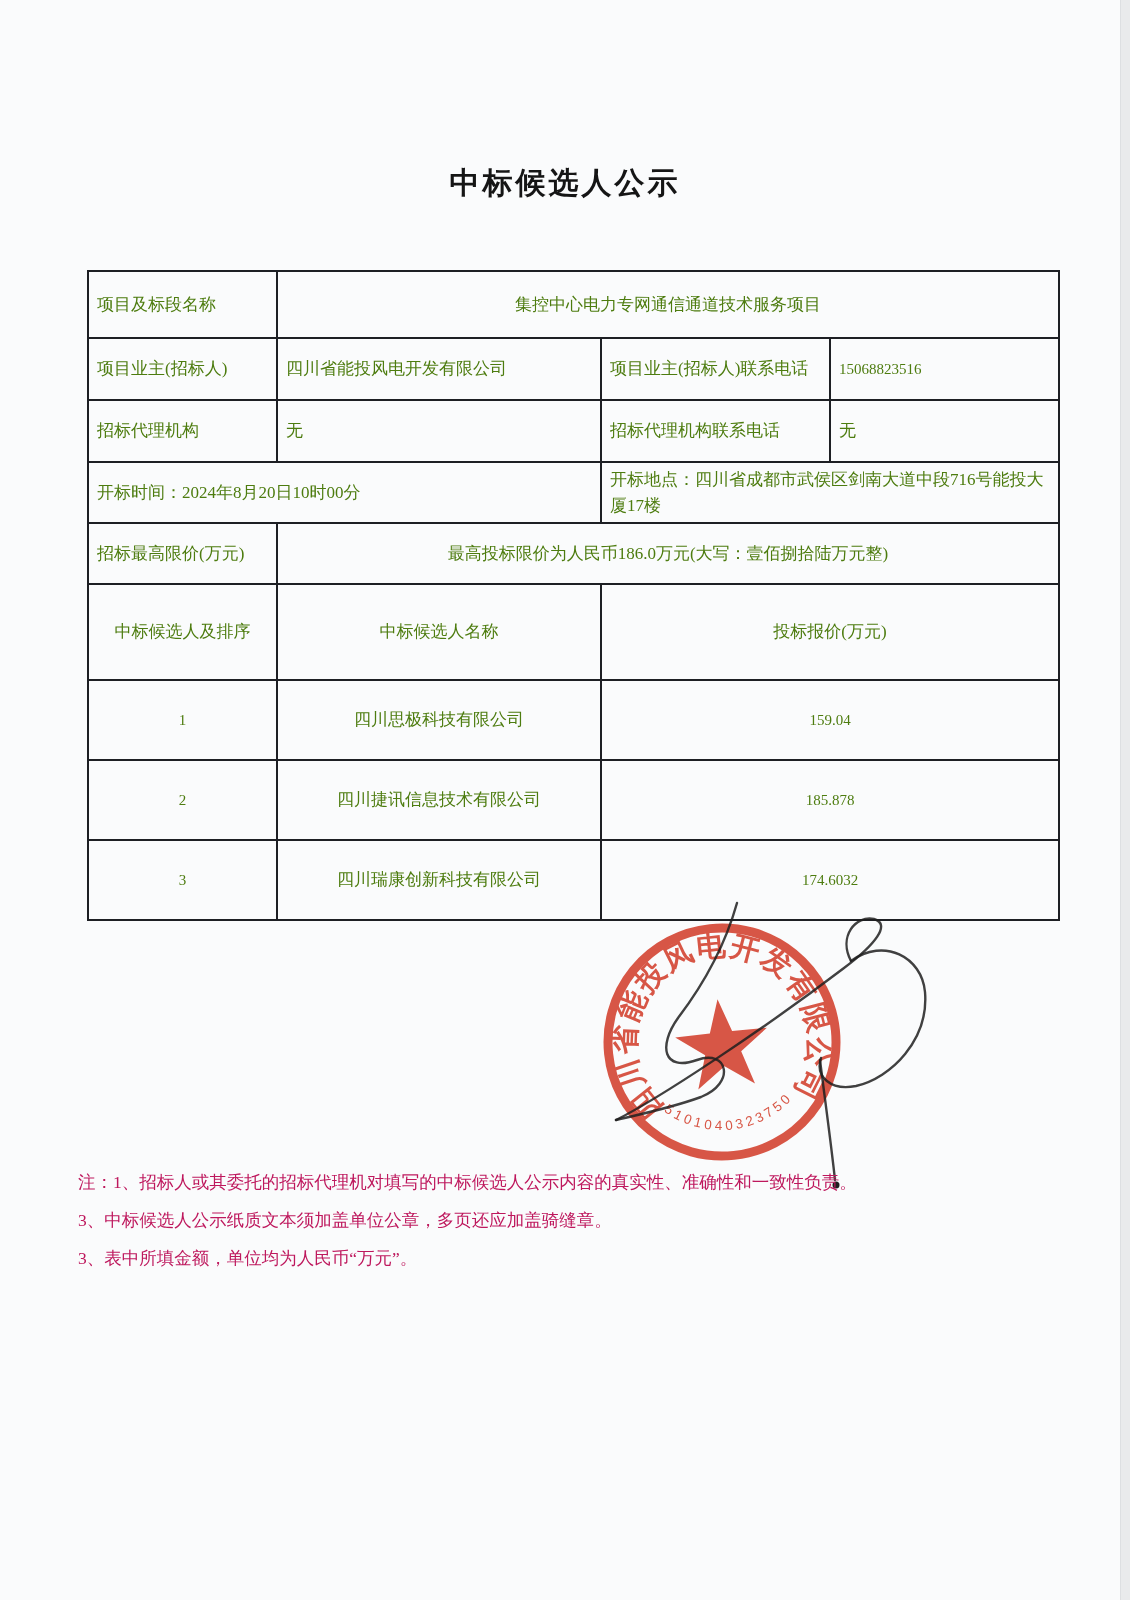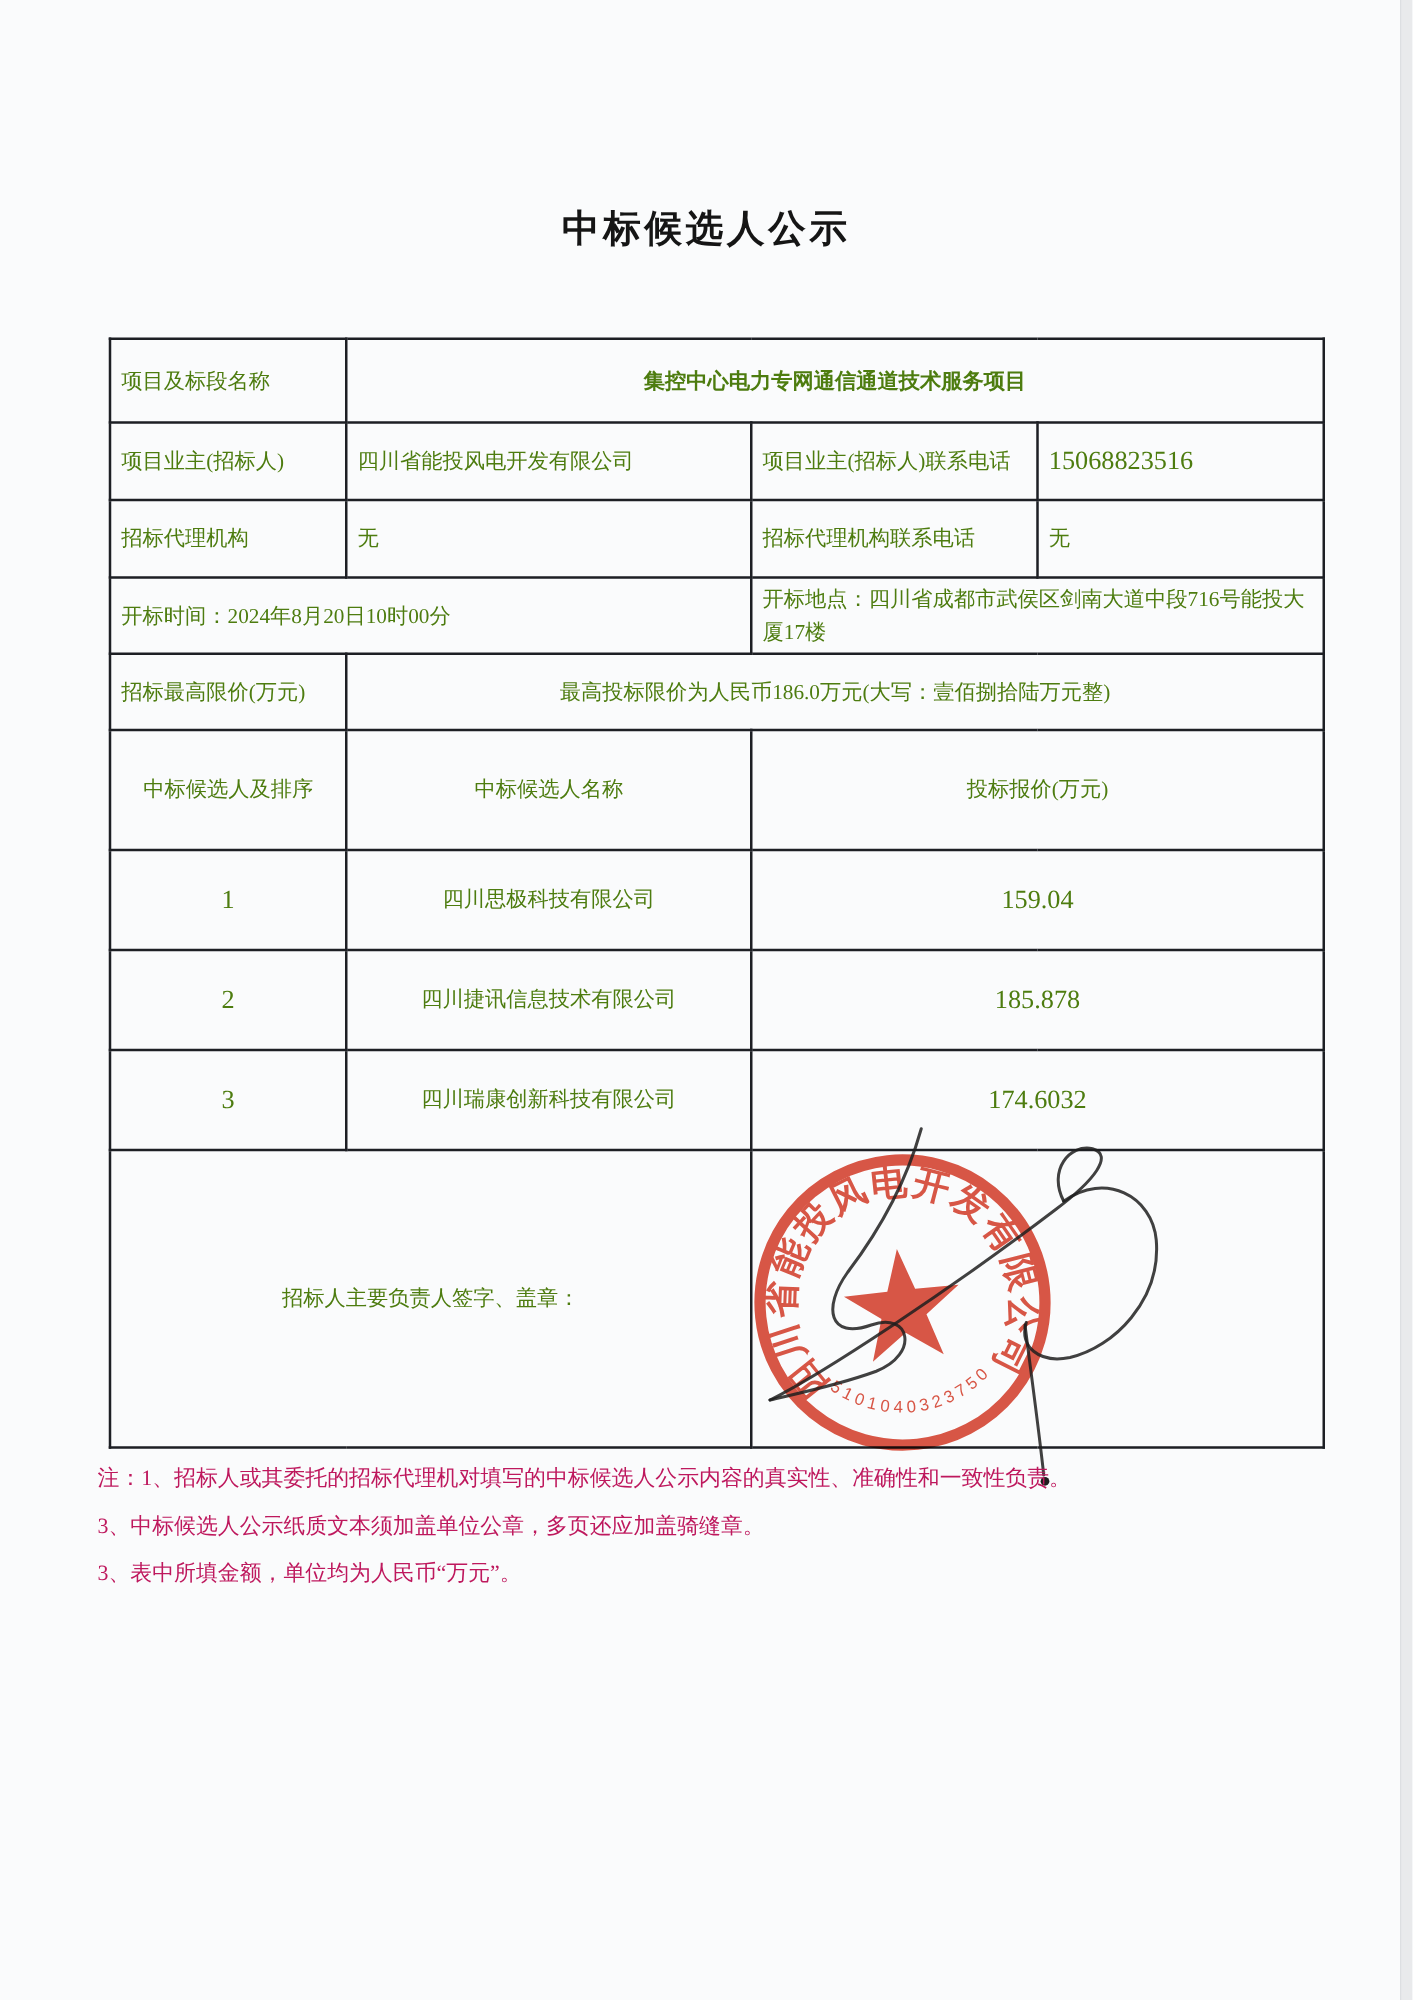--- a/index.html
+++ b/index.html
@@ -40,22 +40,22 @@
   col.c1{width:189px}col.c2{width:324px}col.c3{width:229px}col.c4{width:229px}
   tr.r1{height:67px}
   tr.r2{height:62px}
   tr.r3{height:62px}
   tr.r4{height:59px}
   tr.r5{height:61px}
   tr.r6{height:96px}
   tr.rc{height:80px}
   tr.r10{height:238px}
   td.center{text-align:center}
-  td.bold{font-weight:700}
-  td.num{font-size:21px;}
+  td.bold{font-weight:400}
+  td.num{font-size:15px;}
   td.place-cell{line-height:1.65;}
   td.seal-cell{position:relative;}
   .notes{
     position:absolute;left:78px;top:1172px;width:990px;
     font-size:17.5px;color:#be185d;
   }
   .notes p{margin:0 0 17px 0;line-height:1.2;}
   .seal-svg{
     position:absolute;left:597px;top:917px;width:250px;height:250px;
     opacity:.88;
@@ -132,24 +132,20 @@
       <td class="center">四川捷讯信息技术有限公司</td>
       <td colspan="2" class="center num">185.878</td>
     </tr>
 
     <tr class="rc">
       <td class="center num">3</td>
       <td class="center">四川瑞康创新科技有限公司</td>
       <td colspan="2" class="center num">174.6032</td>
     </tr>
 
-    <tr class="r10">
-      <td colspan="2" class="center">招标人主要负责人签字、盖章：</td>
-      <td colspan="2" class="seal-cell"></td>
-    </tr>
   </tbody>
     </table>
 
   <svg class="seal-svg" viewBox="0 0 250 250">
     <g transform="rotate(-6 125 125)">
       <circle cx="125" cy="125" r="114" fill="none" stroke="#d8402d" stroke-width="9"></circle>
       <path d="M125,82 L136.2,115.2 L171.1,115.6 L143.1,136.3 L153.5,169.7 L125,149.3 L96.5,169.7 L106.9,136.3 L78.9,115.6 L113.8,115.2 Z" fill="#d8402d"></path>
       <defs>
         <path id="sealTextArc" d="M 61.5 185 A 87 87 0 1 1 188.5 185"></path>
         <path id="sealNumArc" d="M 31 140 A 97 97 0 0 0 219 140"></path>

